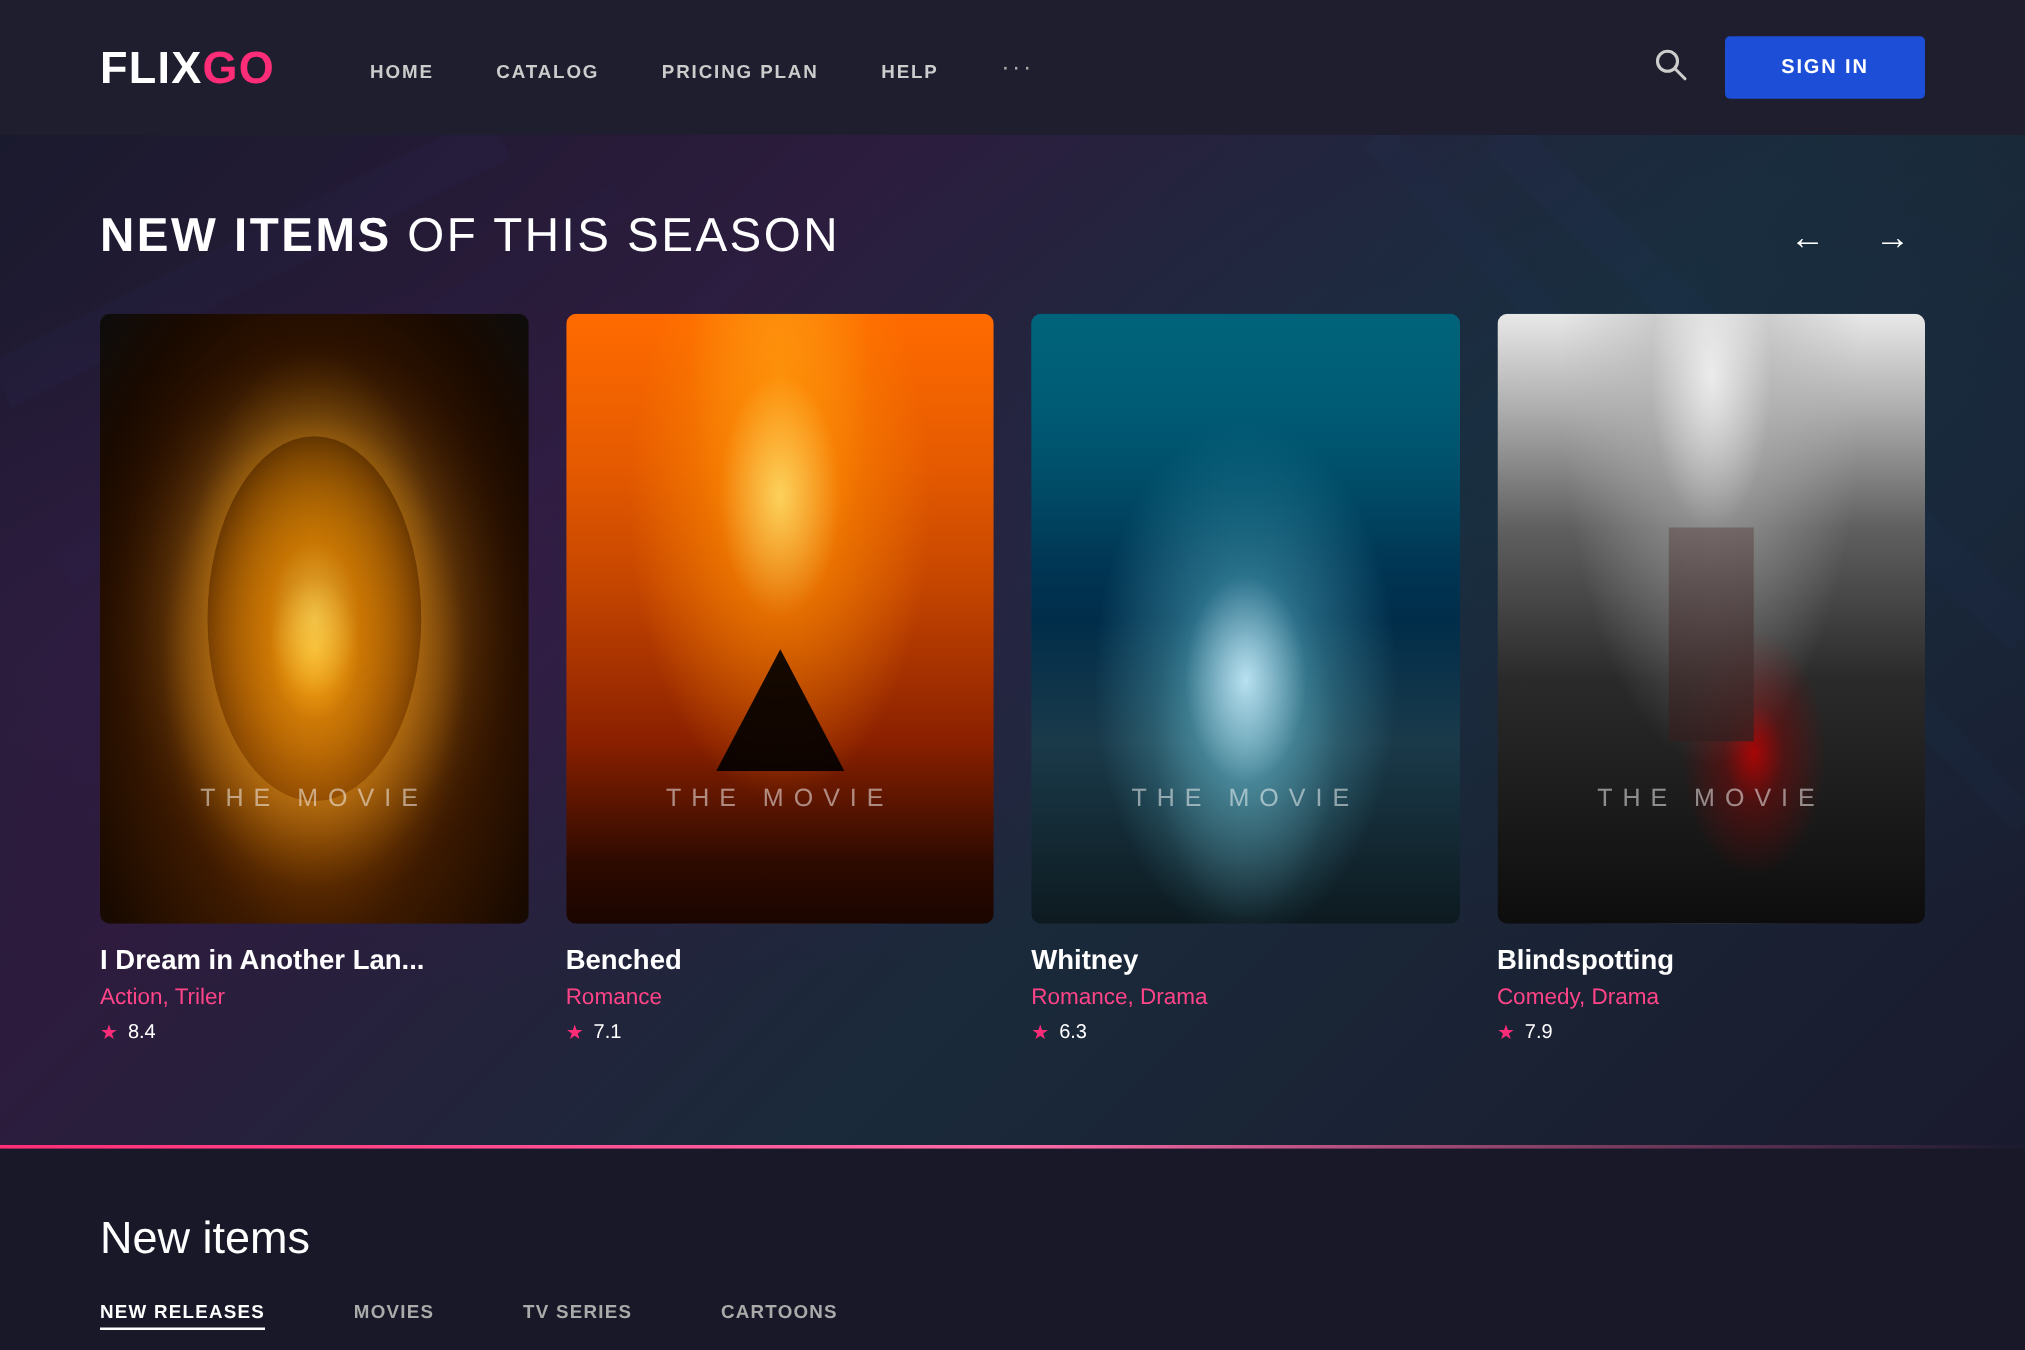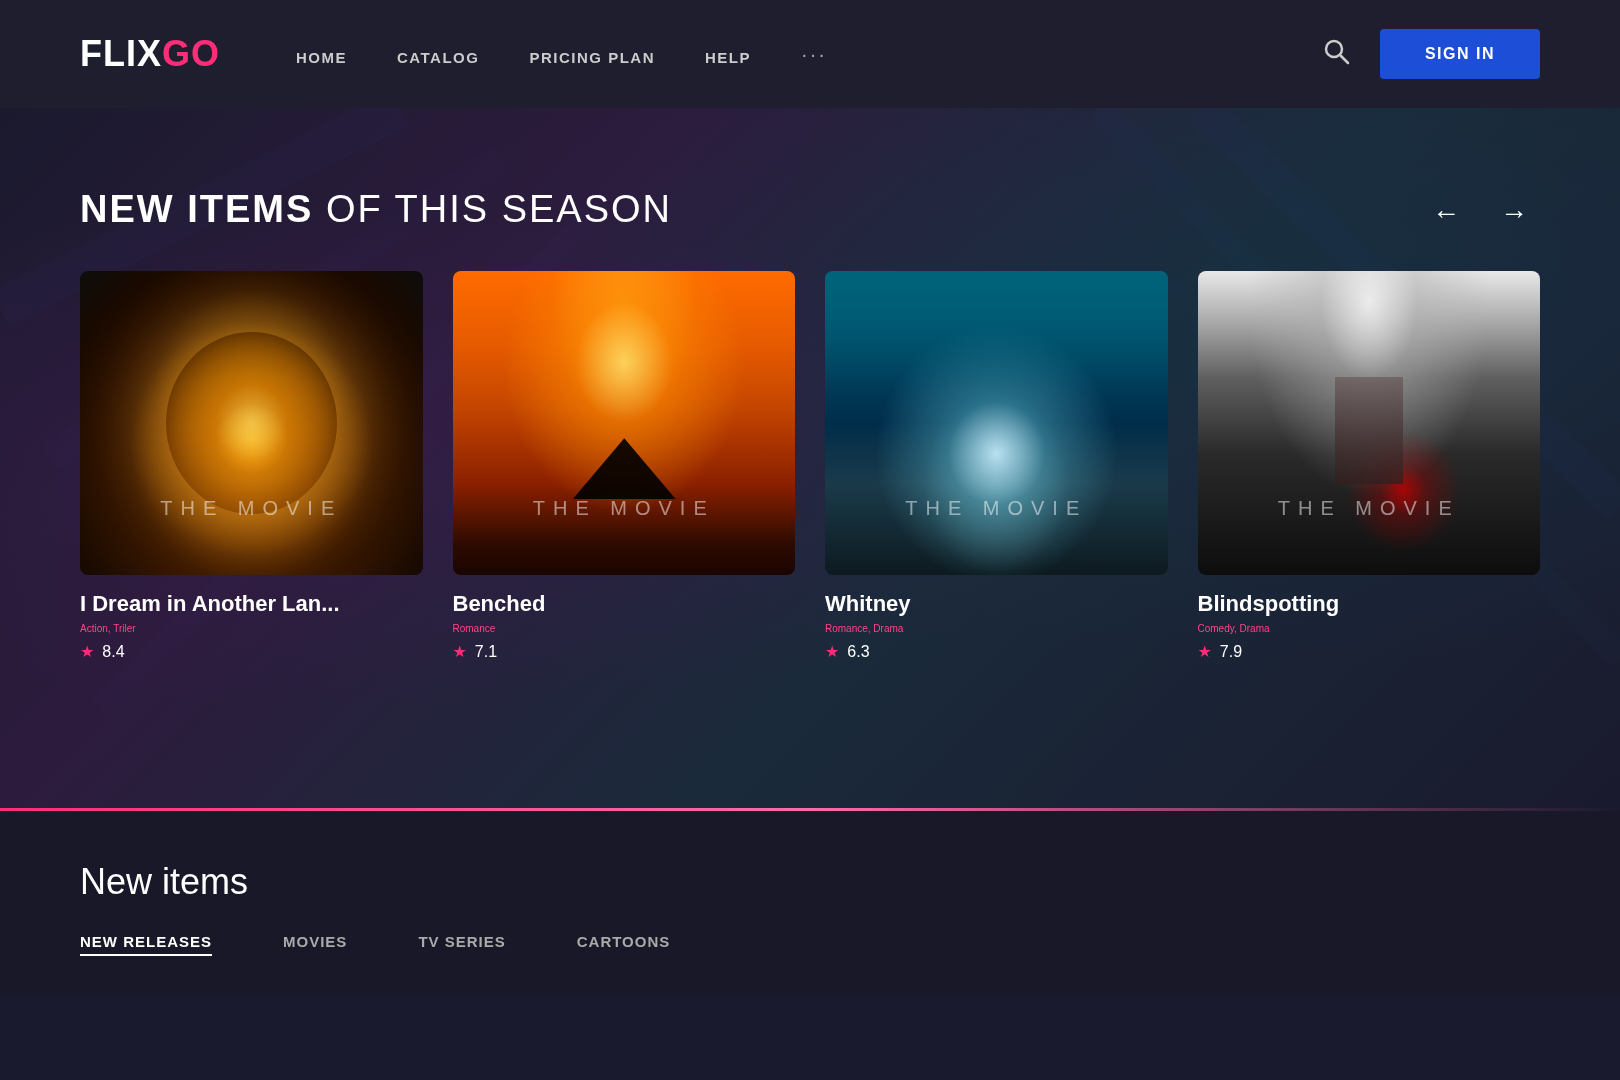--- a/index.html
+++ b/index.html
@@ -103,21 +103,20 @@
       pointer-events: none;
       opacity: 0.15;
     }
     .hero-section-header {
       display: flex;
       align-items: center;
       justify-content: space-between;
       margin-bottom: 40px;
       position: relative;
       z-index: 2;
-      margin-top: 20px;
     }
     .section-title {
       font-size: 38px;
       font-weight: 900;
       letter-spacing: 2px;
       text-transform: uppercase;
     }
     .section-title-bold { color: #fff; font-weight: 900; }
     .section-title-light { color: #fff; font-weight: 300; }
     .nav-arrows {
@@ -139,21 +138,21 @@
       grid-template-columns: repeat(4, 1fr);
       gap: 30px;
       position: relative;
       z-index: 2;
     }
     .movie-card {
       cursor: pointer;
     }
     .card-poster {
       width: 100%;
-      height: 304px;
+      height: 488px;
       border-radius: 8px;
       overflow: hidden;
       position: relative;
       margin-bottom: 16px;
     }
     .card-poster-bg {
       width: 100%;
       height: 100%;
       position: relative;
     }
@@ -257,21 +256,21 @@
       text-transform: uppercase;
     }
 
     .card-title {
       font-size: 22px;
       font-weight: 700;
       color: #fff;
       margin-bottom: 6px;
     }
     .card-genres {
-      font-size: 10px;
+      font-size: 18px;
       color: #ff4488;
       margin-bottom: 8px;
     }
     .card-rating {
       display: flex;
       align-items: center;
       gap: 8px;
       font-size: 16px;
       color: #fff;
     }

